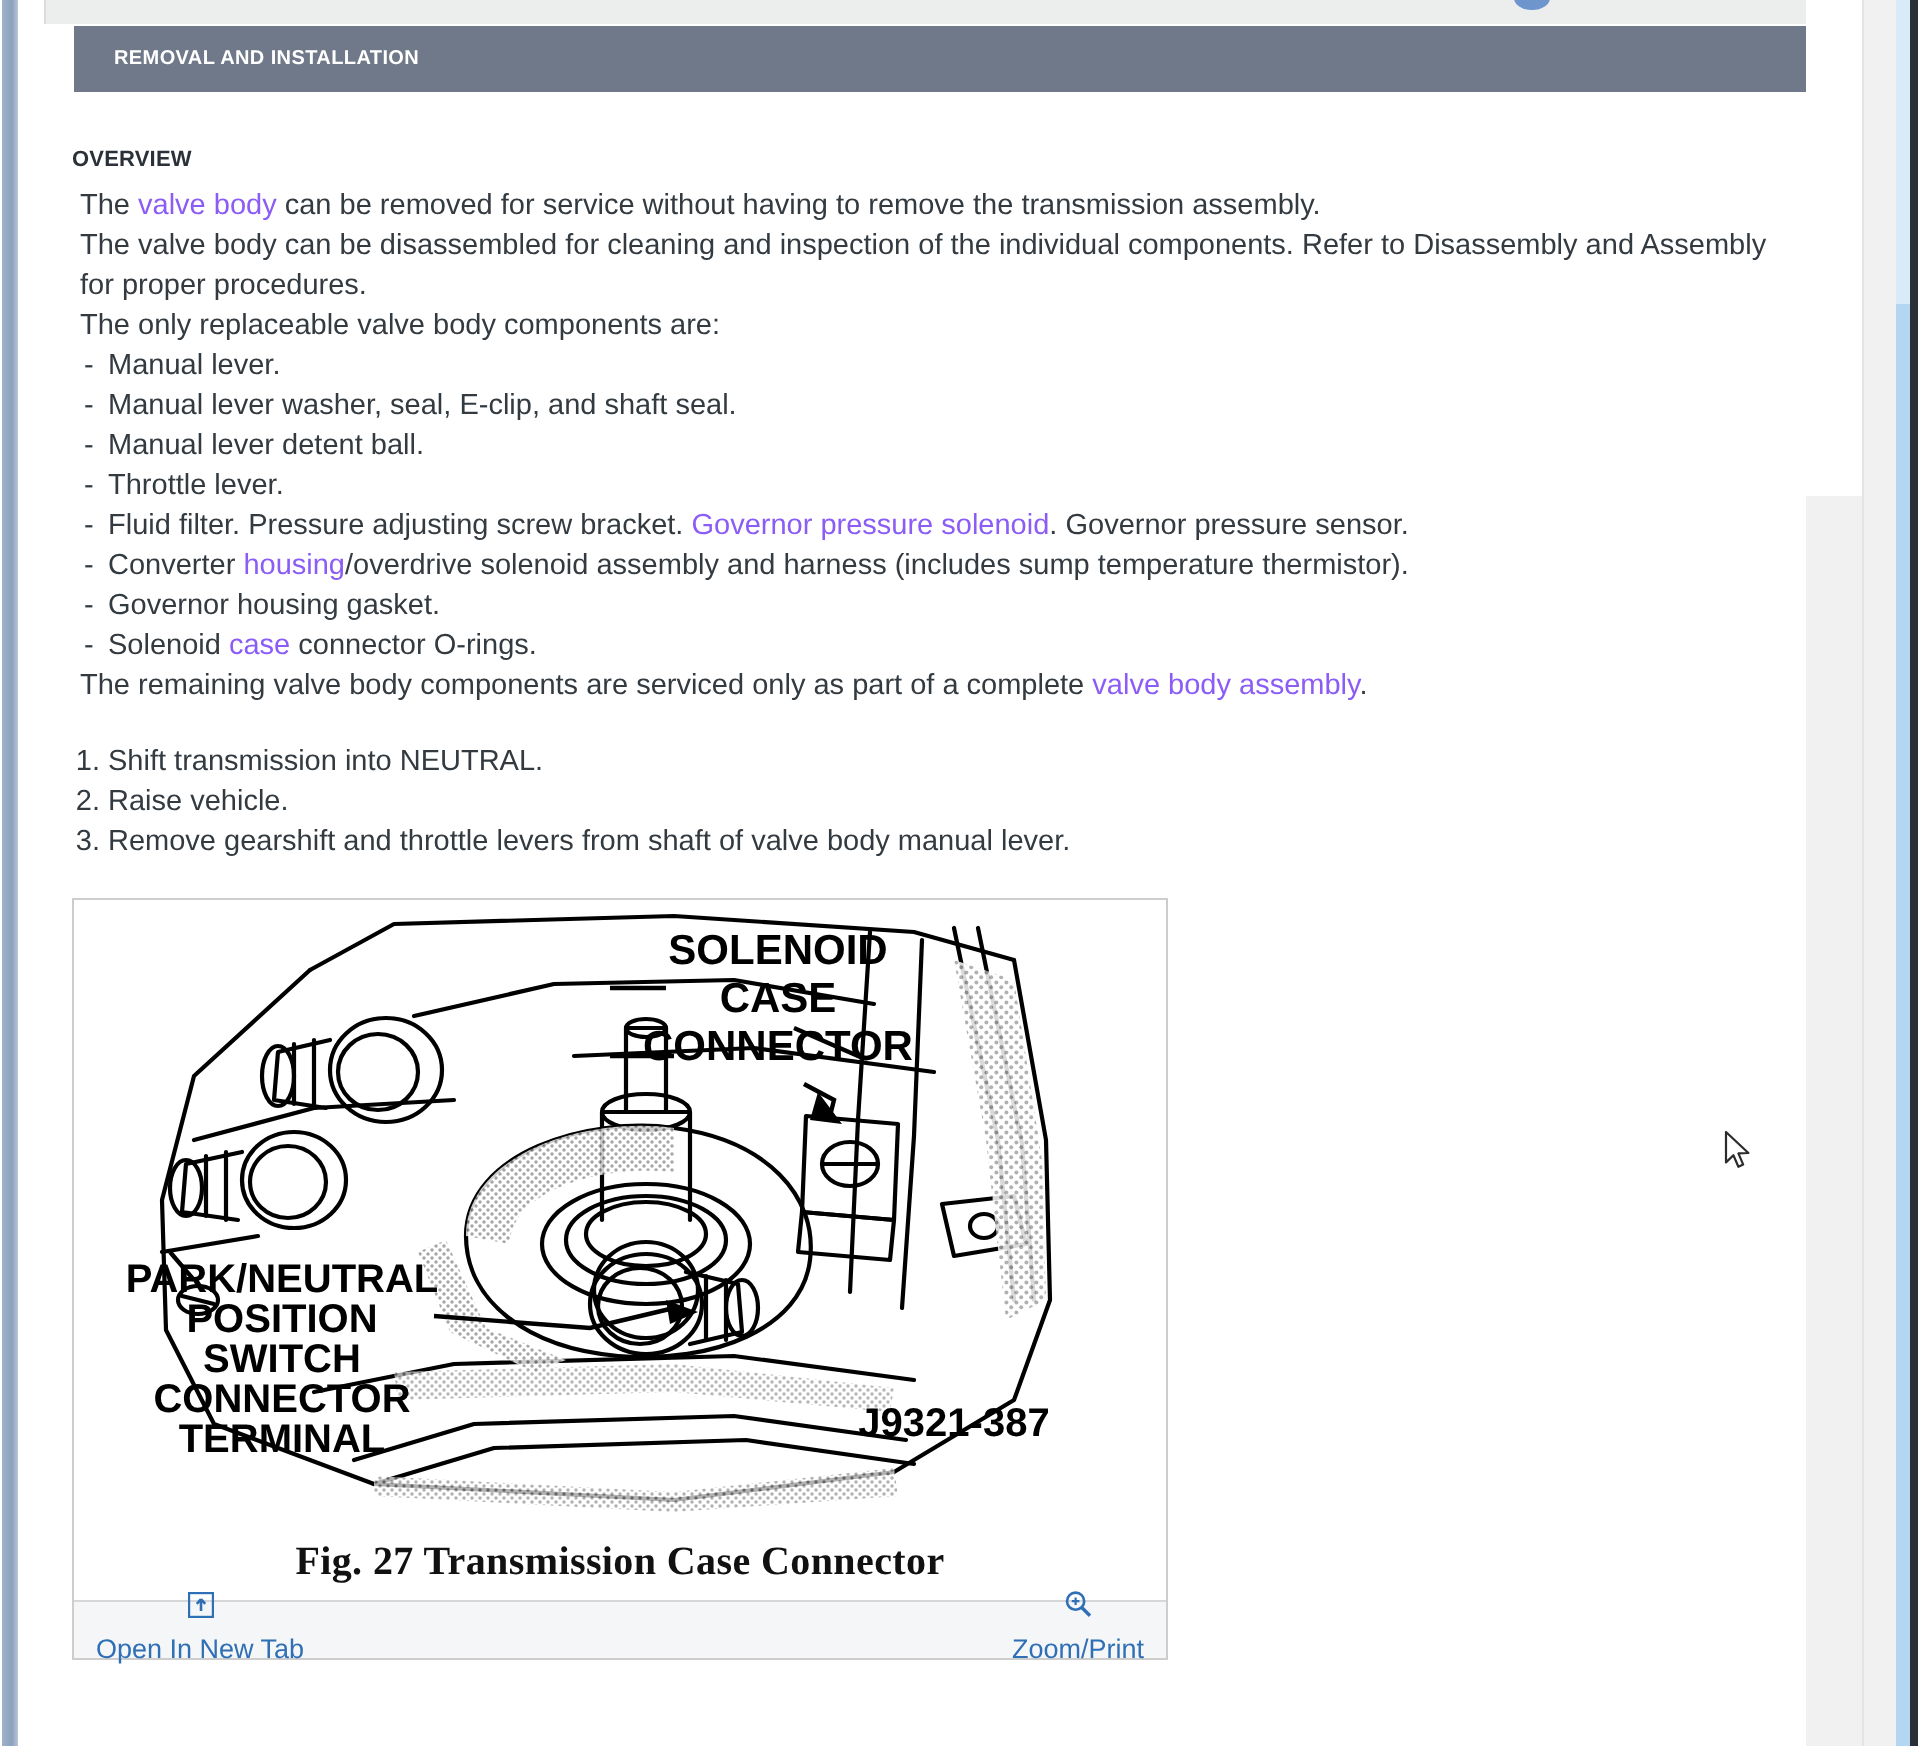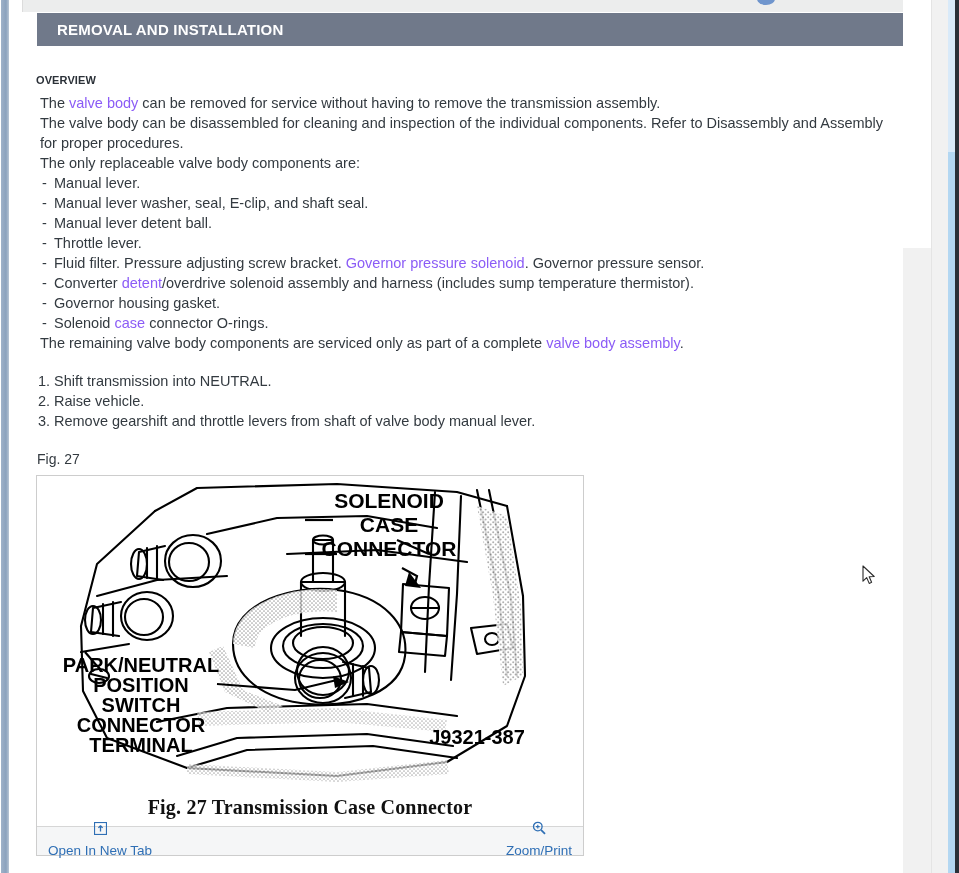--- a/index.html
+++ b/index.html
@@ -104,21 +104,21 @@
     height: 861px;
     background: #ffffff;
   }
 
   #section-header {
     position: absolute;
     left: 15px; top: 1px;
     width: 866px; height: 33px;
     background: #70798a;
     color: #ffffff;
-    font-size: 15px;
+    font-size: 10px;
     font-weight: bold;
     letter-spacing: 0.2px;
     display: flex;
     align-items: center;
     padding-left: 20px;
     box-sizing: border-box;
   }
 
   #content {
     position: absolute;
@@ -277,21 +277,21 @@
           <span>Throttle lever.</span>
         </div>
 
       <div class="bullet">
           <span class="dash">-</span>
           <span><span>Fluid filter. Pressure adjusting screw bracket. </span><span class="lnk">Governor pressure solenoid</span><span>. Governor pressure sensor.</span></span>
         </div>
 
       <div class="bullet">
           <span class="dash">-</span>
-          <span><span>Converter </span><span class="lnk">detent</span><span>/overdrive solenoid assembly and harness (includes sump temperature thermistor).</span></span>
+          <span><span>Converter </span><span class="lnk">housing</span><span>/overdrive solenoid assembly and harness (includes sump temperature thermistor).</span></span>
         </div>
 
       <div class="bullet">
           <span class="dash">-</span>
           <span>Governor housing gasket.</span>
         </div>
 
       <div class="bullet">
           <span class="dash">-</span>
           <span><span>Solenoid </span><span class="lnk">case</span><span> connector O-rings.</span></span>
@@ -303,21 +303,20 @@
 
 
       <ol class="numlist">
         <li>Shift transmission into NEUTRAL.</li>
         <li>Raise vehicle.</li>
         <li>Remove gearshift and throttle levers from shaft of valve body manual lever.</li>
       </ol>
 
       <div class="spacer-sm"></div>
 
-      <div id="fig-label">Fig. 27</div>
 
       <div id="figure-card">
         <div id="figure-image-wrap">
           <svg width="546" height="320" viewBox="0 0 546 320" xmlns="http://www.w3.org/2000/svg">
             <defs>
               <pattern id="stip" width="4" height="4" patternUnits="userSpaceOnUse">
                 <rect width="4" height="4" fill="#ffffff"></rect>
                 <circle cx="1" cy="1" r="0.85" fill="#8e8e8e"></circle>
                 <circle cx="3" cy="3" r="0.85" fill="#8e8e8e"></circle>
               </pattern>

